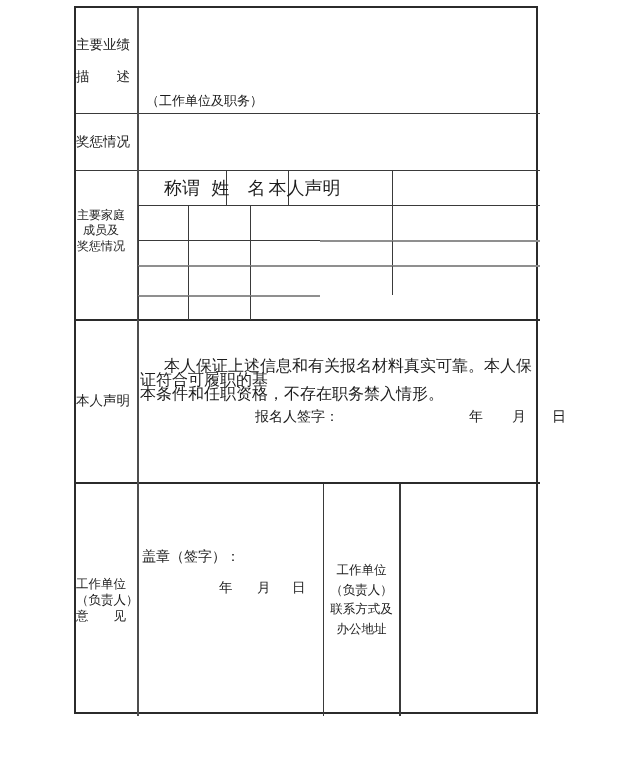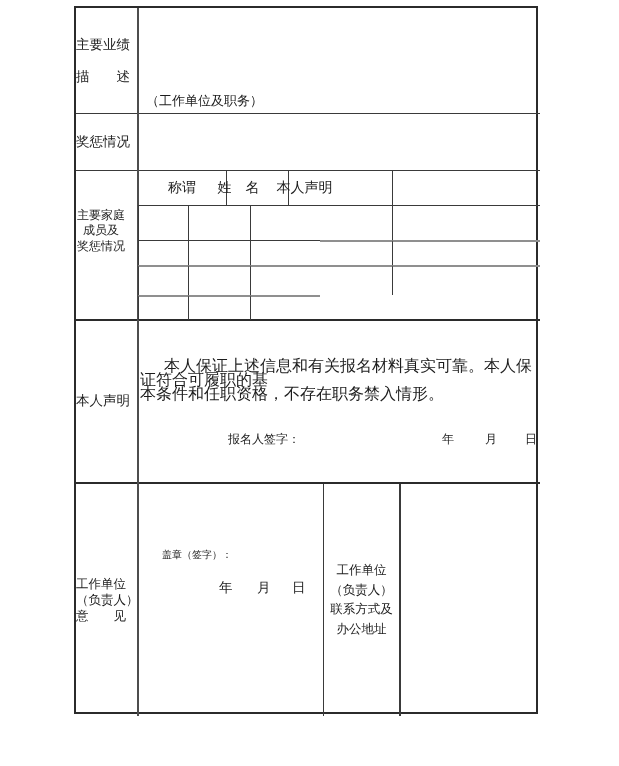--- a/index.html
+++ b/index.html
@@ -31,31 +31,31 @@
   .famgrid {
     left:62px; top:162px; width:402px; height:150px;
     display:grid;
     grid-template-columns:50px 62px 70px 72px 1fr;
     grid-template-rows:35px 35px 25px 30px 25px;
   }
   .famgrid .c { display:flex; align-items:center; justify-content:center; }
   .famgrid .bl  { border-left:1px solid #3a3a3a; }
   .famgrid .bt1 { border-top:1px solid #3a3a3a; }
   .famgrid .bt2 { border-top:2px solid #8f8f8f; }
-  .famgrid .hdr { font-size:14px; white-space:pre;margin-left:38px; }
+  .famgrid .hdr { font-size:18px; white-space:pre;margin-left:38px; }
   .famgrid .hdr.wide { letter-spacing:5px; text-indent:5px; }
   .txt { white-space:pre; }
   .note { left:70px; top:84px; font-size:13px; }
   .decl-body {
     left:64px; top:351px; width:399px;
     font-size:16px; line-height:14px;
     text-indent:24px; white-space:pre-wrap;
   }
-  .sig { top:423px; font-size:12px; }
-  .seal-label { left:86px; top:540px; font-size:10px;font-family:Liberation Serif, serif; }
+  .sig { top:400px; font-size:14px;margin-left:27px; }
+  .seal-label { left:66px; top:540px; font-size:14px;font-family:Liberation Serif, serif; }
   .seal-date { top:571px; font-size:13.5px; }
   .contact-cell {
     left:248px; top:476px; width:75px; height:232px;
     display:flex; flex-direction:column; align-items:center; justify-content:center;
     text-align:center; font-size:12.5px; line-height:19.5px;
   }
 </style>
 </head>
 <body>
 

